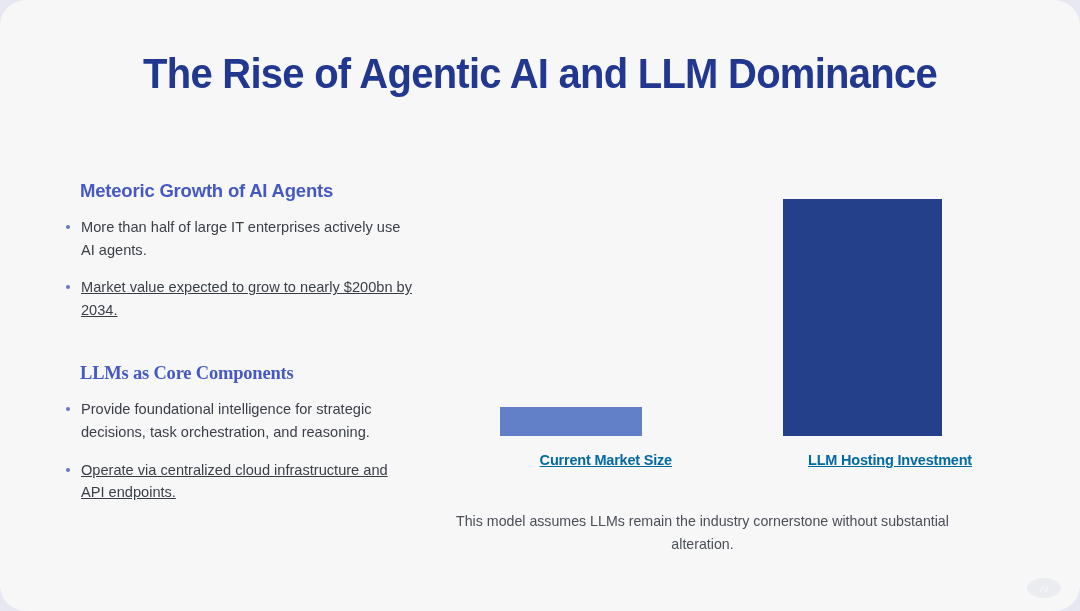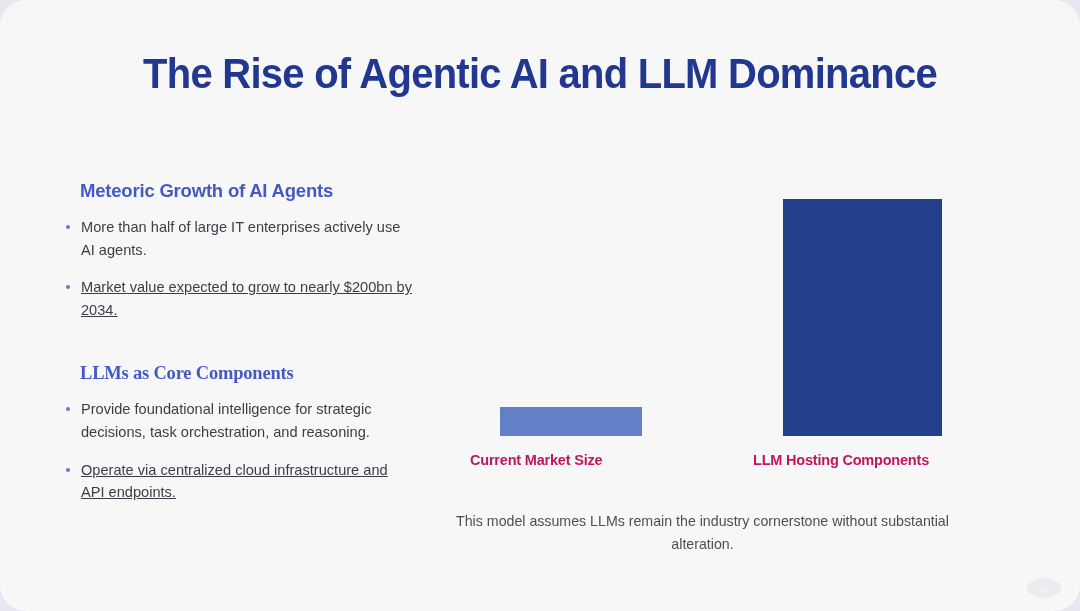--- a/index.html
+++ b/index.html
@@ -135,25 +135,26 @@
     width: 100%;
   }
   .bar.small { height: 29px;  background: #6280c8; }
   .bar.large { height: 237px; background: #25408a; }
 
   .bar-label {
     position: absolute;
     bottom: 0;
     left: -30px;
     width: calc(100% + 60px);
-    text-align: left;
+    text-align: right;
     font-size: 14.5px;
     font-weight: bold;
-    color: #be185d;
+    color: #0369a1;
     letter-spacing: -0.2px;
+    text-decoration: underline;
   }
 
   .chart-note {
     position: absolute;
     left: 0;
     top: 382px;
     width: 525px;
     text-align: center;
     font-size: 14.2px;
     line-height: 1.6;
@@ -202,21 +203,21 @@
 
       <div class="bar-group left">
         <div class="bar-value">$5.6bn</div>
         <div class="bar small"></div>
         <div class="bar-label">Current Market Size</div>
       </div>
 
       <div class="bar-group right">
         <div class="bar-value">$57bn</div>
         <div class="bar large"></div>
-        <div class="bar-label">LLM Hosting Components</div>
+        <div class="bar-label">LLM Hosting Investment</div>
       </div>
 
     </div>
 
     <div class="chart-note">This model assumes LLMs remain the industry cornerstone without substantial alteration.</div>
   </div>
 
   <div class="watermark">
     <svg width="40" height="26" viewBox="0 0 40 26" aria-hidden="true">
       <ellipse cx="20" cy="13" rx="17" ry="10" fill="#b9bcc6"></ellipse>

